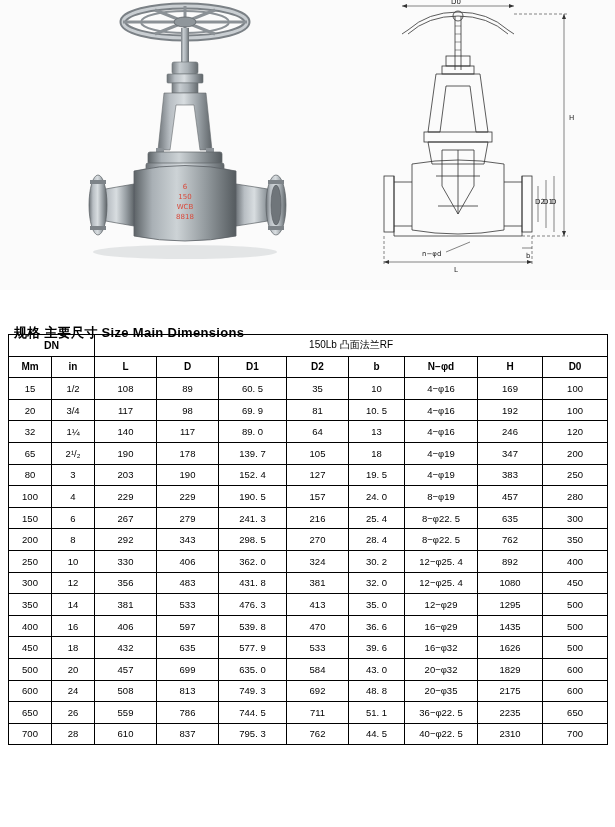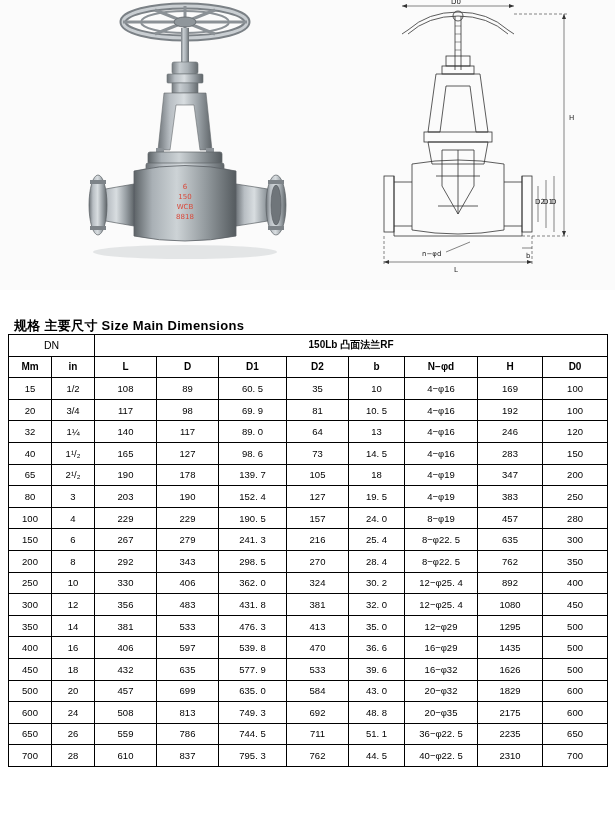--- a/index.html
+++ b/index.html
@@ -20,21 +20,21 @@
   }
   .fig{position:absolute;top:0;}
   .fig-left{left:60px;width:250px;height:290px;}
   .fig-right{left:350px;width:250px;height:290px;}
 
   svg{display:block;}
 
   
   .heading{
     position:absolute;
-    left:14px;top:317px;
+    left:14px;top:324px;
     font-size:13px;
     font-weight:bold;
     letter-spacing:.3px;
   }
 
   
   .tbl-wrap{
     position:absolute;
     left:8px;top:334px;
     width:599px;
@@ -48,22 +48,22 @@
     border:1px solid #000;
     text-align:center;
     vertical-align:middle;
     font-size:9.5px;
     font-weight:normal;
     padding:0;
     height:20.6px;
     font-family:"Liberation Sans", sans-serif;
   }
   thead td{font-weight:bold;font-size:10px;}
-  .dn-head{font-weight:normal;font-size:10.5px;margin-left:8px;}
-  .grp-head{font-weight:bold;font-size:10px;}
+  .dn-head{font-weight:bold;font-size:10.5px;margin-left:8px;}
+  .grp-head{font-weight:normal;font-size:10px;}
   .unit{font-weight:bold;font-size:10px;margin-left:45px;}
   col.c0{width:43px;}
   col.c1{width:43px;}
   col.c2{width:62px;}
   col.c3{width:62px;}
   col.c4{width:68px;}
   col.c5{width:62px;}
   col.c6{width:56px;}
   col.c7{width:73px;}
   col.c8{width:65px;}
@@ -319,32 +319,20 @@
             <td>140</td>
             <td>117</td>
             <td>89. 0</td>
             <td>64</td>
             <td>13</td>
             <td>4−φ16</td>
             <td>246</td>
             <td>120</td>
           </tr>
           <tr>
-            <td>40</td>
-            <td>1¹/₂</td>
-            <td>165</td>
-            <td>127</td>
-            <td>98. 6</td>
-            <td>73</td>
-            <td>14. 5</td>
-            <td>4−φ16</td>
-            <td>283</td>
-            <td>150</td>
-          </tr>
-          <tr>
             <td>65</td>
             <td>2¹/₂</td>
             <td>190</td>
             <td>178</td>
             <td>139. 7</td>
             <td>105</td>
             <td>18</td>
             <td>4−φ19</td>
             <td>347</td>
             <td>200</td>

